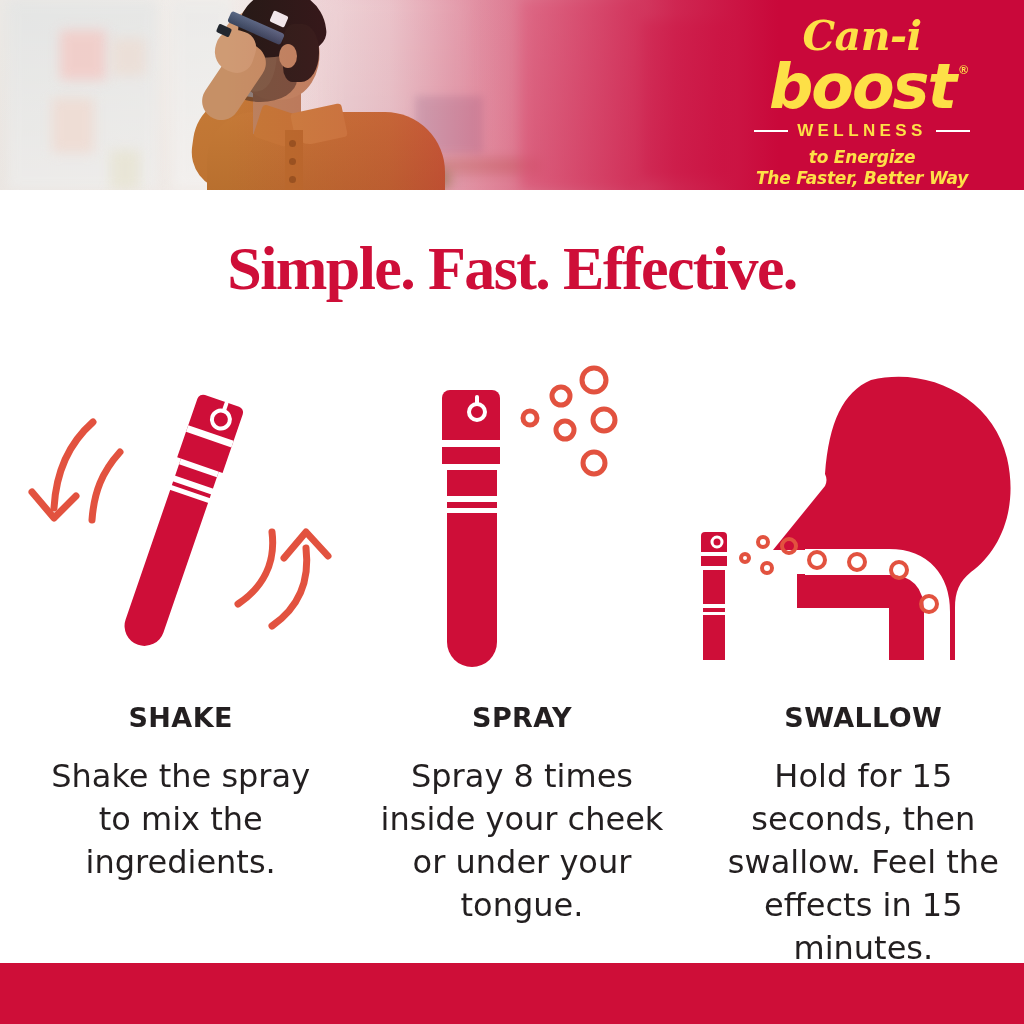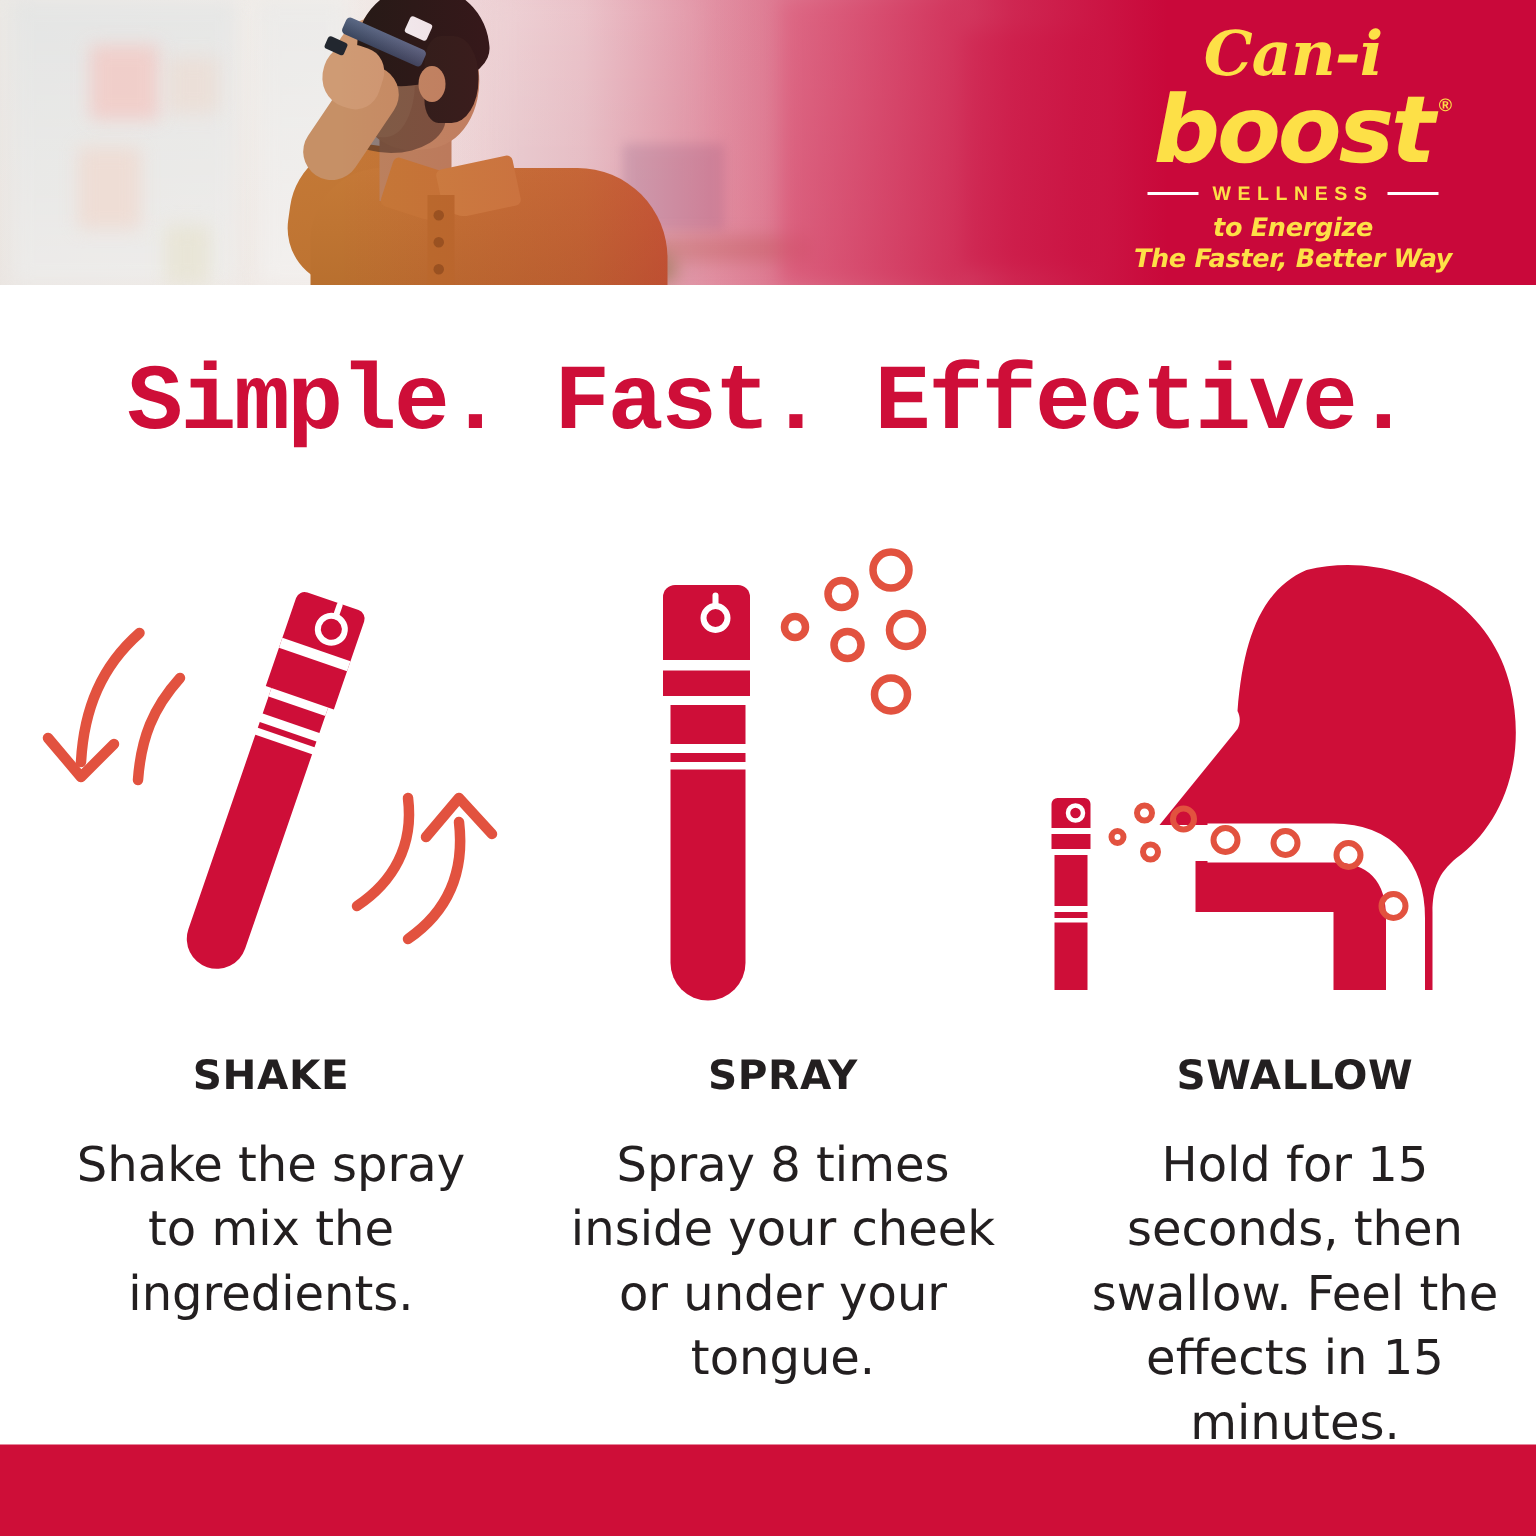--- a/index.html
+++ b/index.html
@@ -166,35 +166,35 @@
     font-size: 12px; font-weight:700; font-style:normal;
     font-family: "Liberation Sans", sans-serif;
   }
   .logo-wellness-row {
     display:flex; align-items:center; justify-content:center;
     gap:9px; margin-top:3px;
   }
   .logo-rule { width:34px; height:2px; background:#ffffff; }
   .logo-wellness {
     font-family: "Liberation Sans", sans-serif;
-    font-weight:700; font-size:13px; letter-spacing:4.4px;
+    font-weight:700; font-size:17px; letter-spacing:4.4px;
   }
   .logo-tag {
     font-family: "DejaVu Sans", sans-serif;
     font-style: italic; font-weight:700;
     font-size:17px; line-height:1.22; margin-top:6px;
     letter-spacing:-0.2px;
   }
 
   
   .headline {
     position:absolute; left:0; right:0; top:233px;
     text-align:center;
     color:#ce0e38;
-    font-family: Liberation Mono, monospace;
+    font-family: Liberation Serif, serif;
     font-weight:700;
     font-size:62px;
     letter-spacing:-1.6px;
     white-space:nowrap;
   }
 
   
   .steps {
     position:absolute; left:0; top:360px; width:1024px;
     display:flex;

